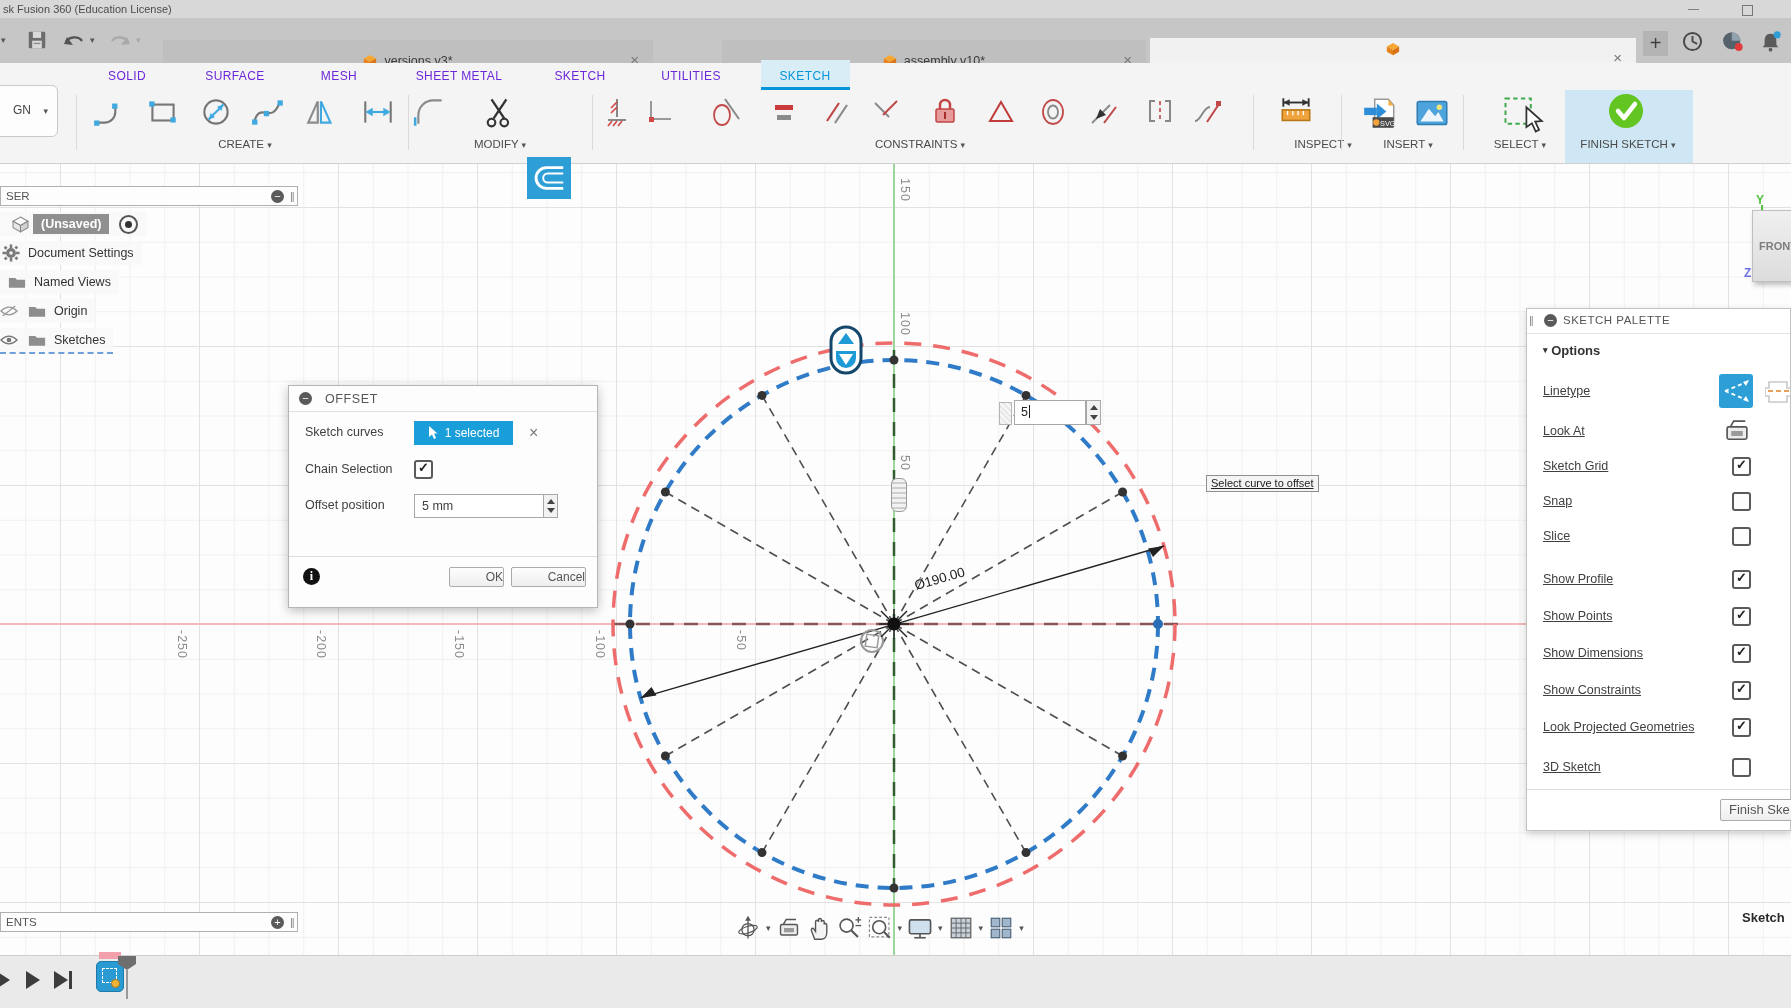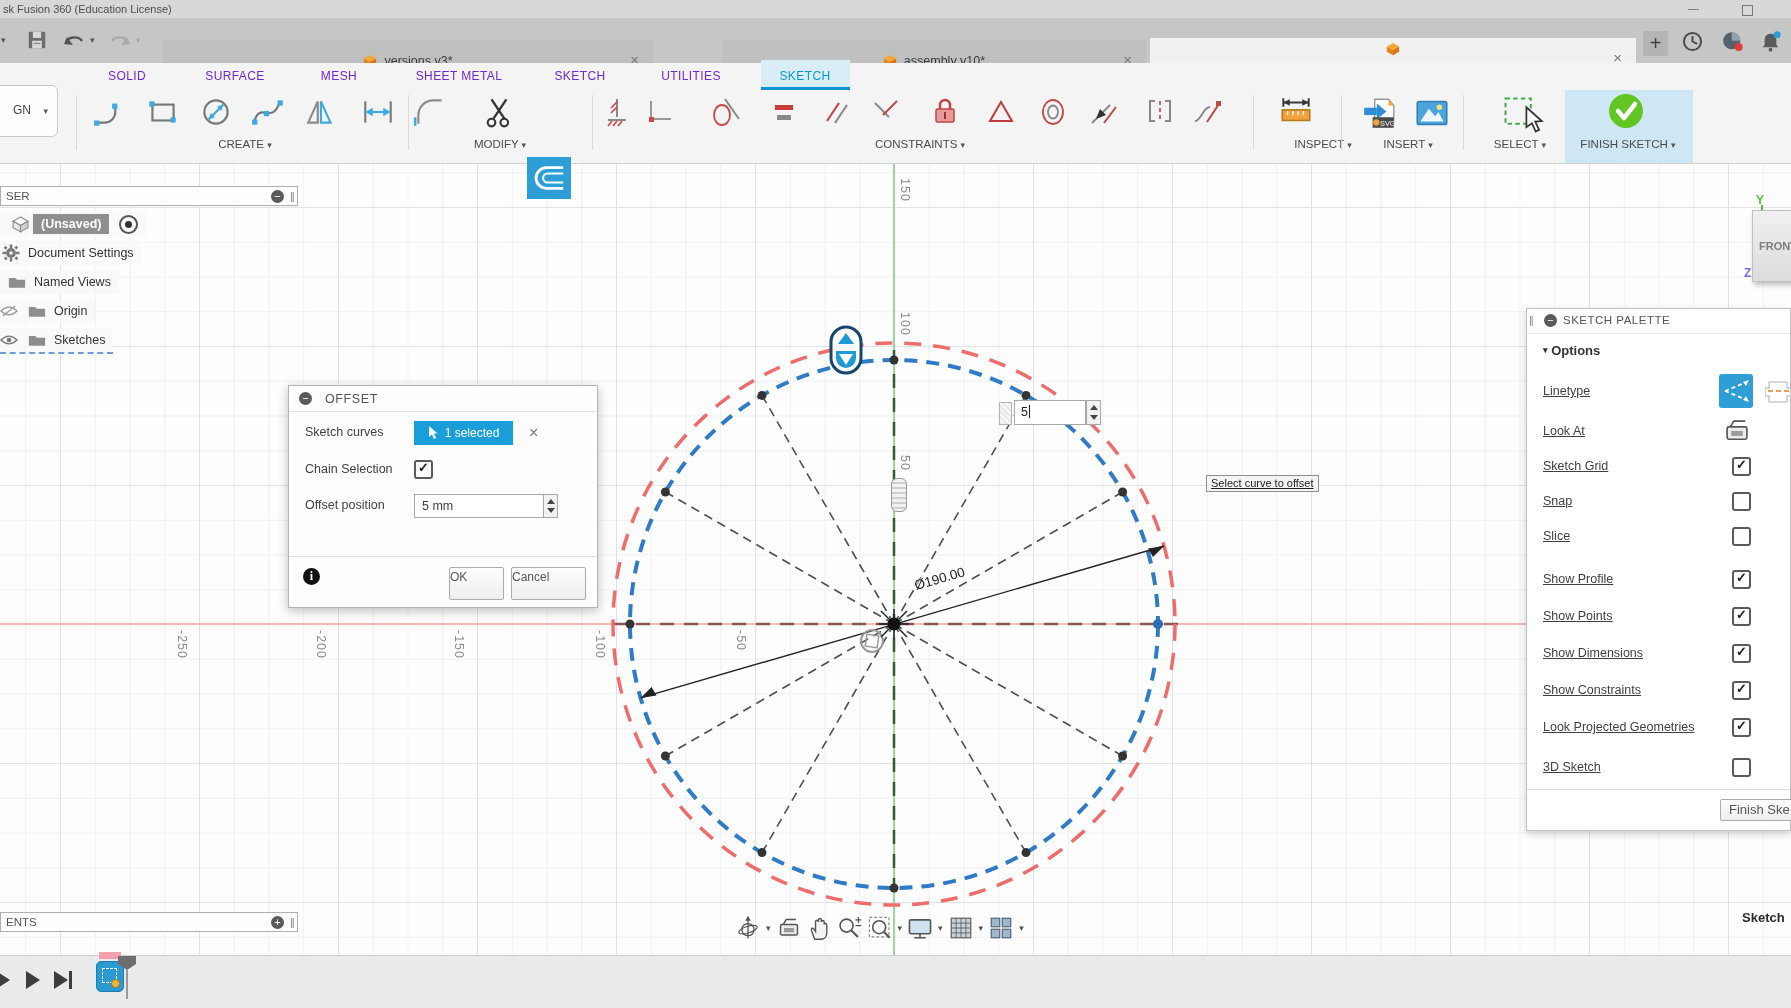--- a/index.html
+++ b/index.html
@@ -59,21 +59,21 @@
   .handleglyph{color:#888;font-size:11px;letter-spacing:-1px;}
   .brow{position:absolute;height:24px;display:flex;align-items:center;font-size:12.5px;color:#333;background:rgba(248,248,248,.88);padding-right:8px;}
   .dialog{position:absolute;left:288px;top:385px;width:310px;height:223px;background:#fdfdfd;border:1px solid #b5b5b5;box-shadow:0 3px 10px rgba(0,0,0,.25);box-sizing:border-box;font-size:12.5px;color:#3f3f3f;}
   .dlghead{position:relative;height:25px;border-bottom:1px solid #e0e0e0;}
   .dlgrow{position:absolute;left:0;width:100%;height:24px;}
   .dlglabel{position:absolute;left:16px;top:4px;}
   .bluebtn{position:absolute;left:125px;top:0;width:99px;height:24px;background:#1a9ed9;color:#fff;display:flex;align-items:center;gap:6px;justify-content:center;font-size:12px;}
   .cb{position:relative;width:15px;height:15px;border:2px solid #5a5a5a;border-radius:3px;background:#fdfdfd;box-sizing:content-box;}
   .cb::before{content:"✓";position:absolute;left:2px;top:-2px;font-size:13px;font-weight:bold;color:#222;visibility:hidden;}
   .cb.checked::before{visibility:visible;}
-  .btn{position:absolute;height:33px;background:linear-gradient(#fdfdfd,#eee);border:1px solid #ababab;border-radius:2px;font-size:12px;color:#555;text-align:left;box-sizing:border-box;padding-top:2px;}
+  .btn{position:absolute;height:20px;background:linear-gradient(#fdfdfd,#eee);border:1px solid #ababab;border-radius:2px;font-size:12px;color:#555;text-align:right;box-sizing:border-box;padding-top:2px;}
   .palette{position:absolute;left:1526px;top:308px;width:265px;height:523px;background:#fff;border:1px solid #c2c2c2;box-shadow:0 3px 8px rgba(0,0,0,.18);box-sizing:border-box;font-size:12.5px;color:#3f3f3f;}
   .prow{position:absolute;left:0;width:100%;height:24px;display:flex;align-items:center;}
   .prow .lbl{position:absolute;left:16px;text-decoration:underline;}
   .prow .ctl{position:absolute;left:205px;}
   .navbar{position:absolute;left:735px;top:915px;height:26px;display:flex;align-items:center;gap:5px;}
   .timeline{position:absolute;left:0;top:955px;width:1791px;height:53px;background:#eaeaea;border-top:1px solid #cfcfcf;}
   .ptri{position:absolute;width:0;height:0;border-top:9px solid transparent;border-bottom:9px solid transparent;border-left:14px solid #3d3d3d;}
   .statuslbl{position:absolute;left:1742px;top:910px;font-size:13px;font-weight:bold;color:#2b2b2b;}
   svg{display:block;}
 </style>

